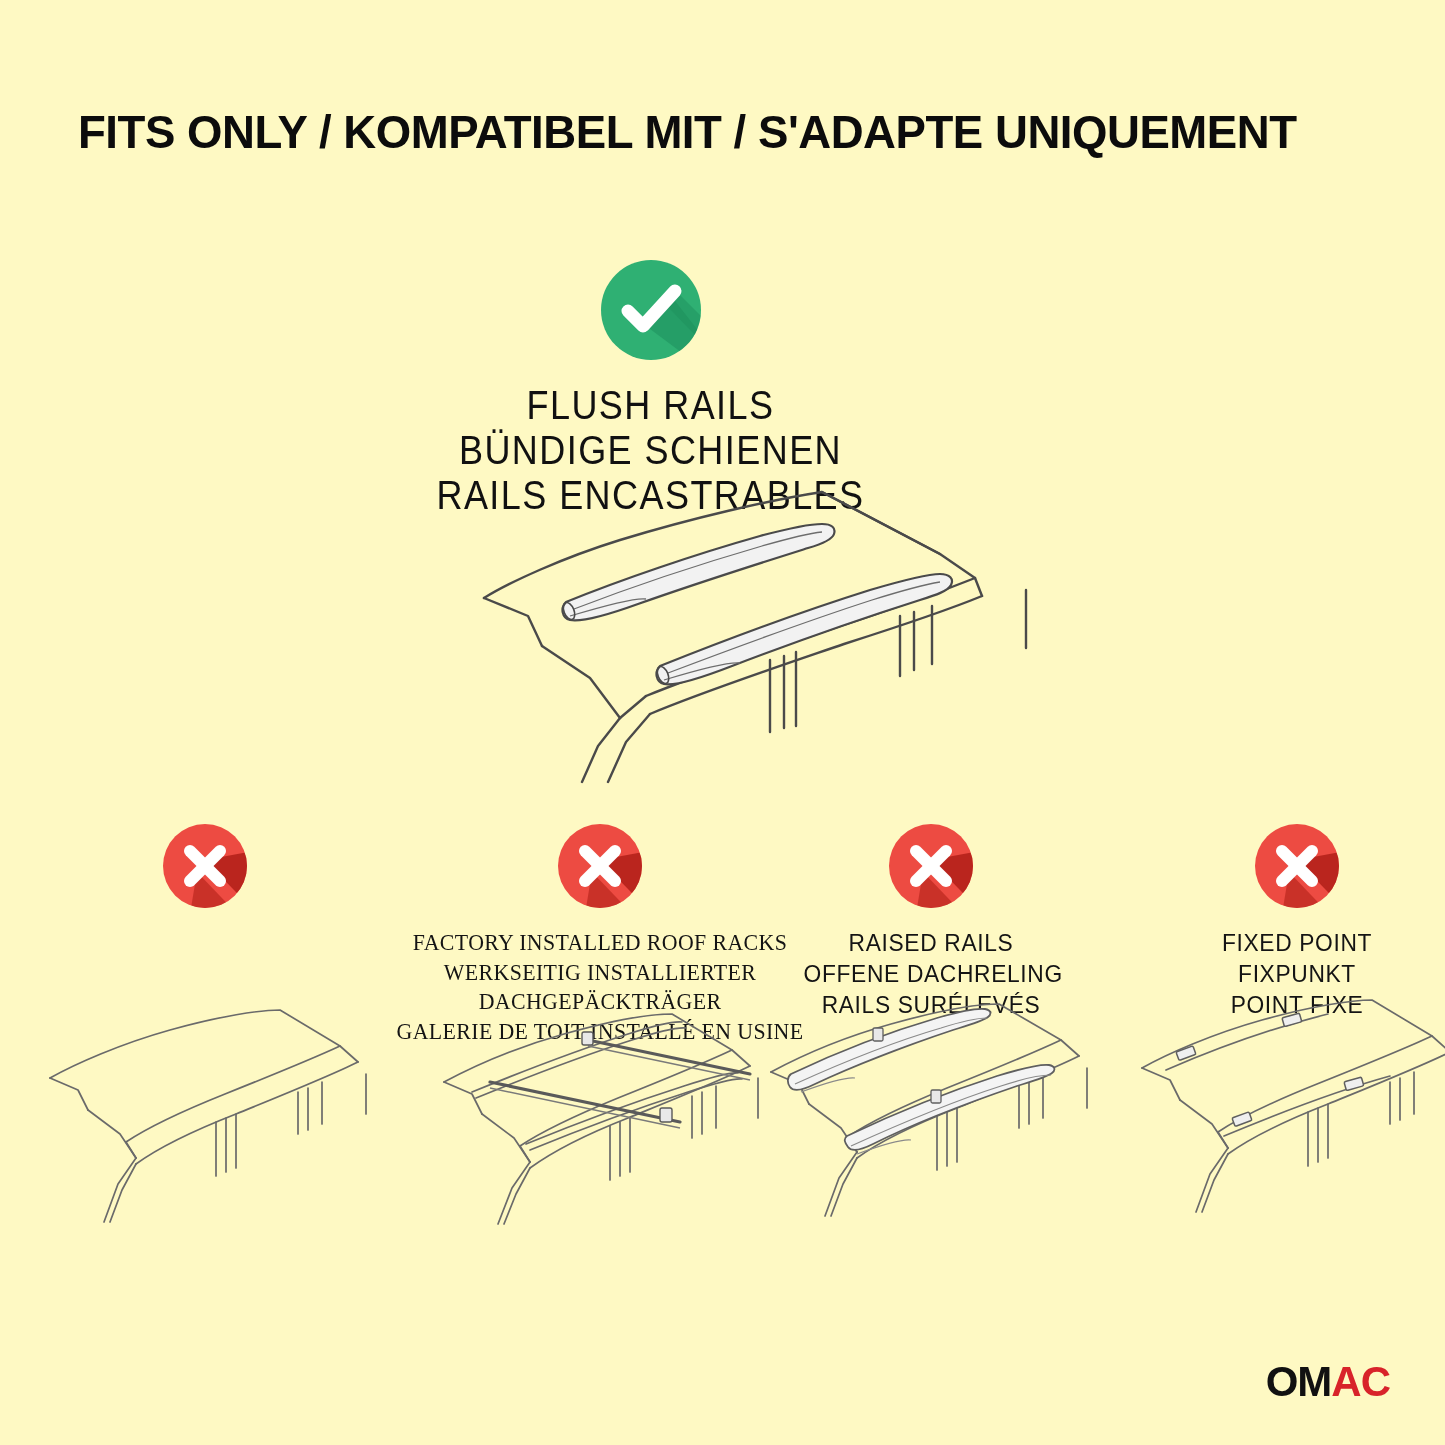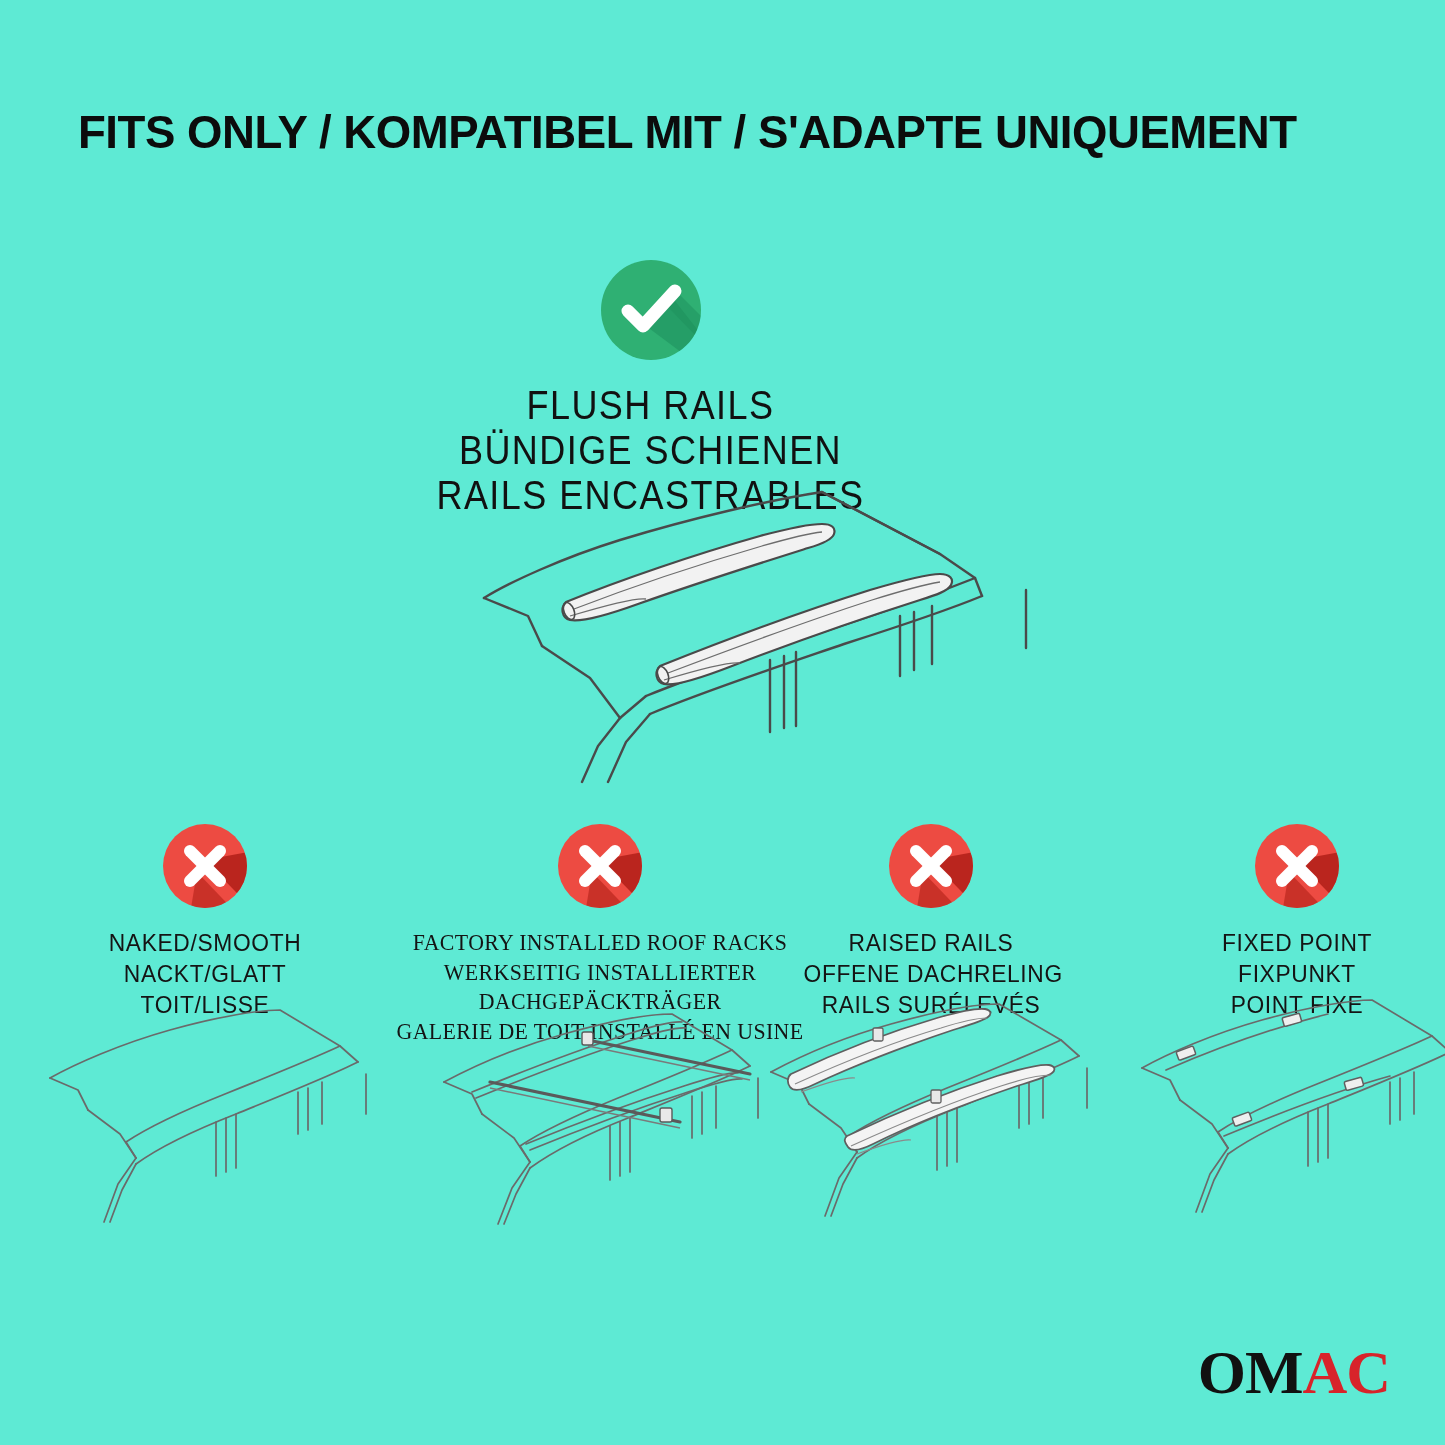--- a/index.html
+++ b/index.html
@@ -3,21 +3,21 @@
 <meta charset="utf-8">
 <style>
   html,body{margin:0;padding:0;background:#ffffff;}
   body{
     width:1445px;height:1445px;
     font-family:"Liberation Sans", sans-serif;
     color:#111;
     overflow:hidden;
     position:relative;
   }
-  .page{position:absolute;inset:0;background:#5eead4;}
+  .page{position:absolute;inset:0;background:#fef9c3;}
 
   
   .title{
     position:absolute;left:78px;top:108px;width:1300px;
     font-size:47px;line-height:1.0;
     font-weight:bold;
     letter-spacing:-0.5px;
     transform:scaleX(0.97);
     transform-origin:left top;
     color:#0c0c0c;
@@ -59,23 +59,23 @@
   .col-2 .col-line{font-size:23.5px;letter-spacing:0.4px;}
   .col-art{position:absolute;left:50%;transform:translateX(-50%);}
   .col-1 .col-art{top:186px;}
   .col-2 .col-art{top:176px;}
   .col-3 .col-art{top:176px;}
   .col-4 .col-art{top:176px;}
 
   
   .logo{
     position:absolute;right:55px;bottom:42px;
-    font-size:62px;font-weight:bold;letter-spacing:-1px;
+    font-size:42px;font-weight:bold;letter-spacing:-1px;
     line-height:1;
-    font-family:Liberation Serif, serif;
+    font-family:Liberation Sans, sans-serif;
     text-align:center;
   }
   .logo .om{color:#111;}
   .logo .ac{color:#d8232a;}
 </style>
 </head>
 <body>
 
 <div class="page">
 
@@ -172,25 +172,20 @@
           <circle cx="46" cy="46" r="42" fill="#ed4b42"></circle>
           <g clip-path="url(#xc1)">
             <path d="M46 40 L100 96 L100 30 Z" fill="#b01f17" opacity="0.85"></path>
             <path d="M38 52 L84 100 L30 100 Z" fill="#b01f17" opacity="0.6"></path>
           </g>
           <g stroke="#ffffff" stroke-width="12" stroke-linecap="round">
             <line x1="31" y1="31" x2="61" y2="61"></line>
             <line x1="61" y1="31" x2="31" y2="61"></line>
           </g>
         </svg>
-      </div>
-      <div class="col-label">
-        <div class="col-line">NAKED/SMOOTH</div>
-        <div class="col-line">NACKT/GLATT</div>
-        <div class="col-line">TOIT/LISSE</div>
       </div>
       <div class="col-art">
         <svg width="330" height="220" viewBox="0 0 330 220" aria-hidden="true">
           <g fill="none" stroke="#6a6a6a" stroke-width="1.7" stroke-linejoin="round" stroke-linecap="round">
             <path d="M10 72 C35 58 80 38 130 24 C180 10 220 4 240 4 L300 40 L318 56"></path>
             <path d="M10 72 L38 84 L48 104"></path>
             <path d="M48 104 L80 128 L96 152"></path>
             <path d="M300 40 C270 54 225 72 185 88 C140 106 110 120 86 136"></path>
             <path d="M318 56 C290 70 240 90 196 108 C150 126 118 142 96 158"></path>
             <path d="M86 136 L96 152"></path>

